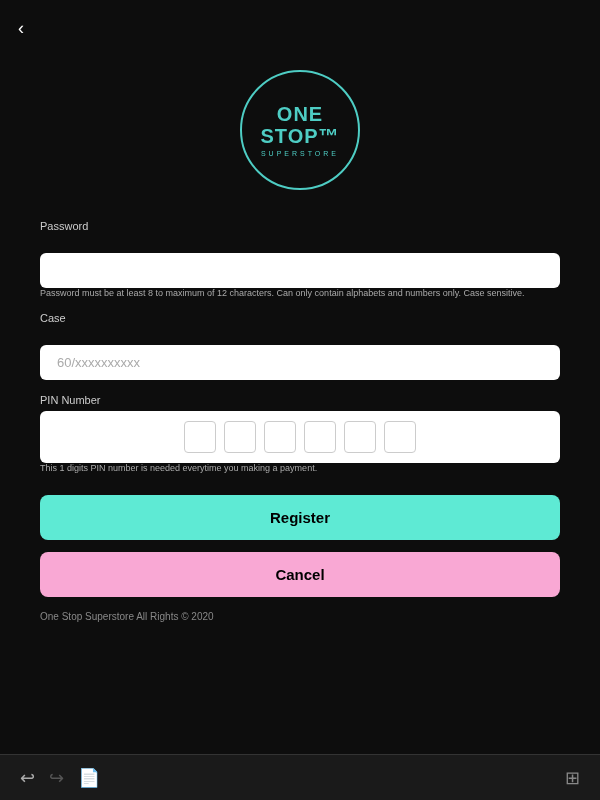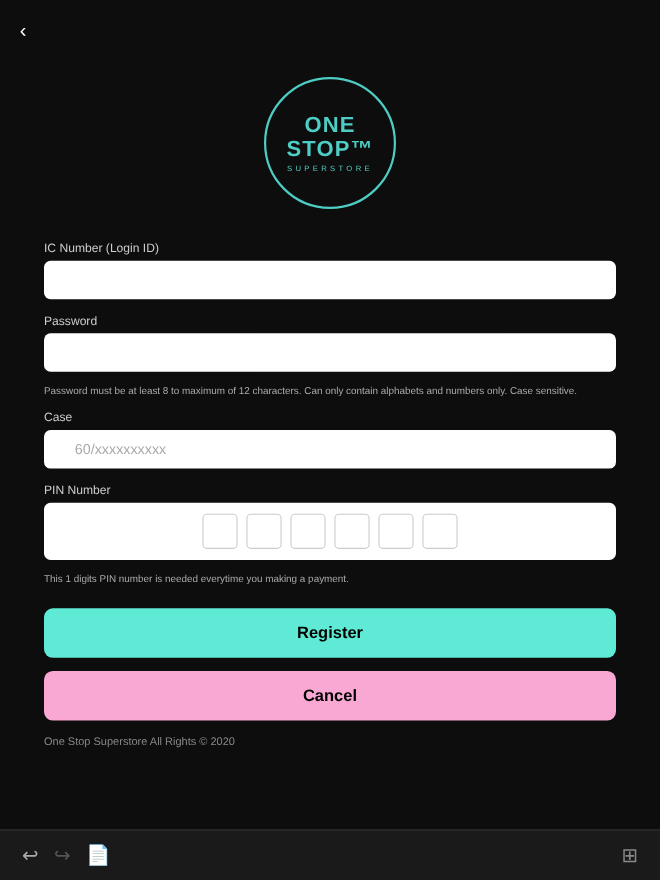--- a/index.html
+++ b/index.html
@@ -75,34 +75,35 @@
       color: #cccccc;
       margin-bottom: 5px;
       display: block;
     }
 
     .field-input {
       width: 100%;
       background-color: #ffffff;
       border: none;
       border-radius: 6px;
-      padding: 10px 28px;
+      padding: 10px 17px;
       font-size: 13px;
       color: #333;
       outline: none;
+      margin-top: 16px;
     }
 
     .field-input::placeholder {
       color: #aaa;
     }
 
     .field-hint {
       font-size: 9px;
       color: #aaaaaa;
-      margin-top: 12px;
+      margin-top: 0;
     }
 
     .pin-container {
       width: 100%;
       background-color: #ffffff;
       border: none;
       border-radius: 6px;
       padding: 10px 12px;
       display: flex;
       justify-content: center;
@@ -196,24 +197,20 @@
     <div class="logo-main">
       <span>ONE STOP</span><span>™</span>
     </div>
     <div class="logo-sub">SUPERSTORE</div>
   </div>
 </div>
 
 <div class="form-container">
 
   
-  <div class="field-group">
-    <label class="field-label">IC Number (Login ID)</label>
-    <input type="text" class="field-input" placeholder="" style="">
-  </div>
 
   
   <div class="field-group">
     <label class="field-label">Password</label>
     <input type="password" class="field-input" placeholder="" style="">
     <div class="field-hint">Password must be at least 8 to maximum of 12 characters. Can only contain alphabets and numbers only. Case sensitive.</div>
   </div>
 
   
   <div class="field-group">

